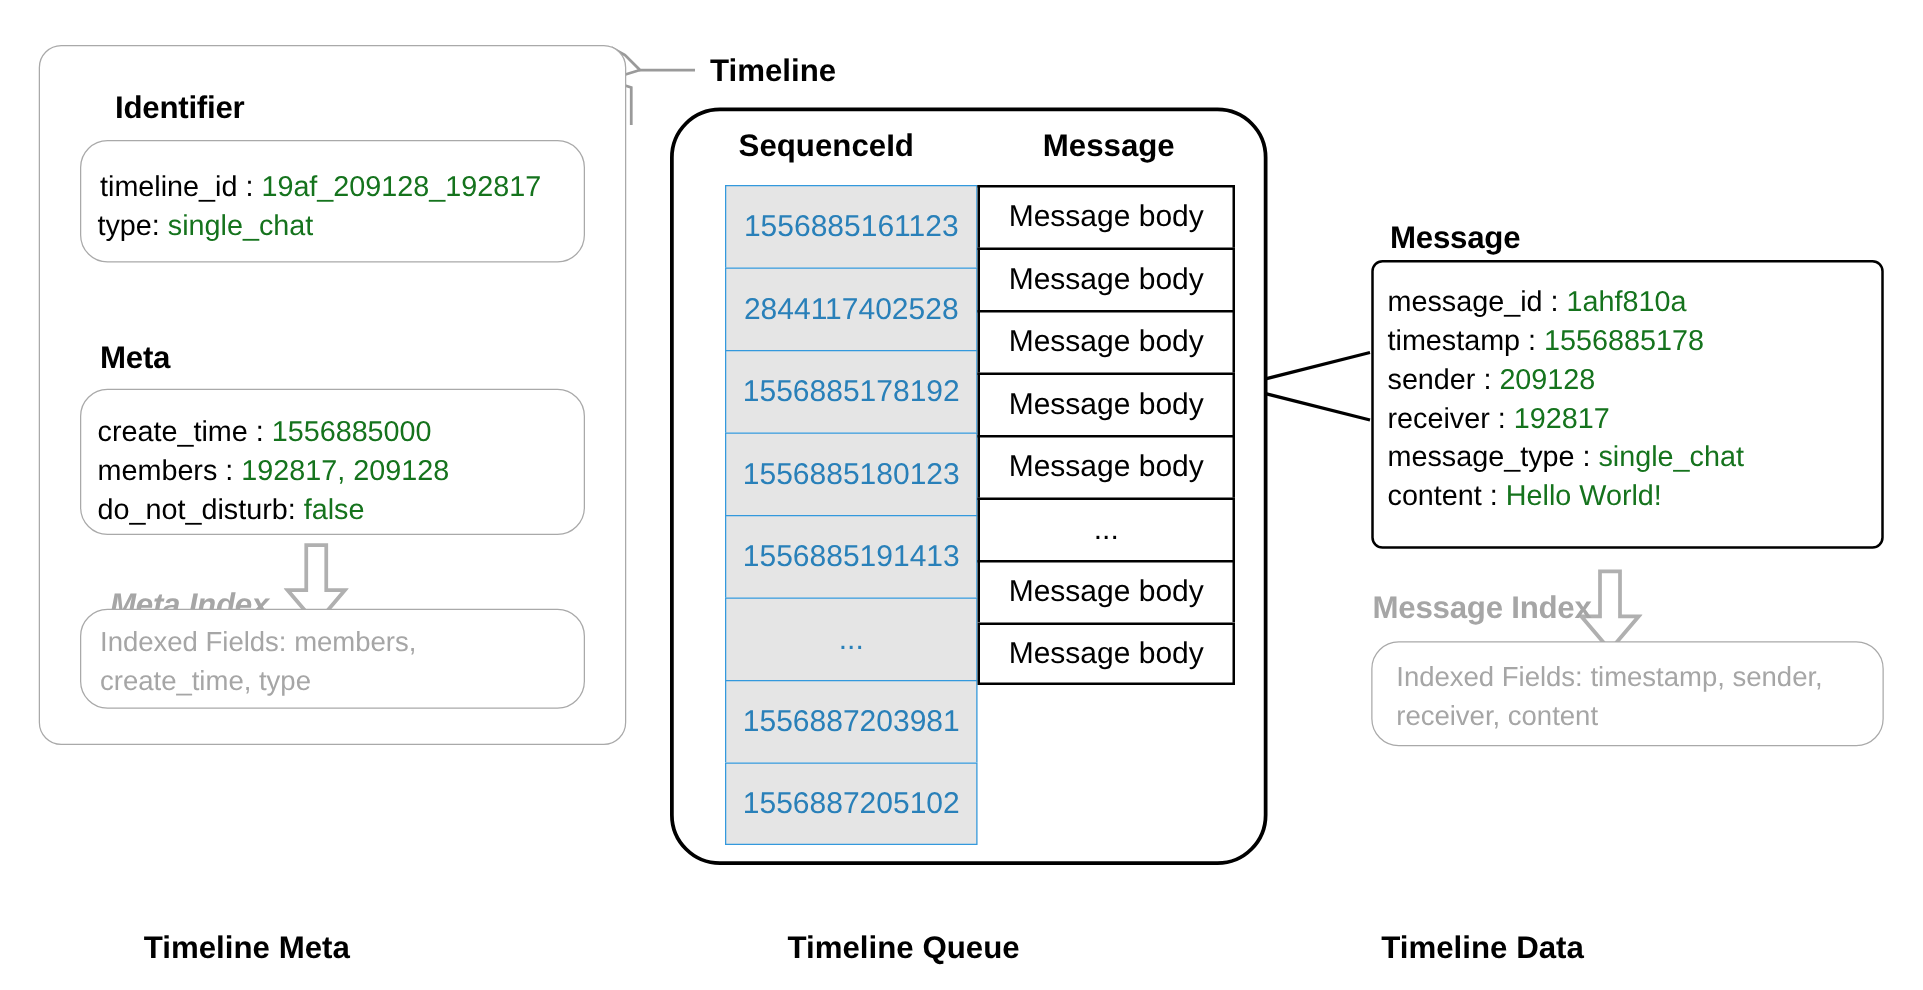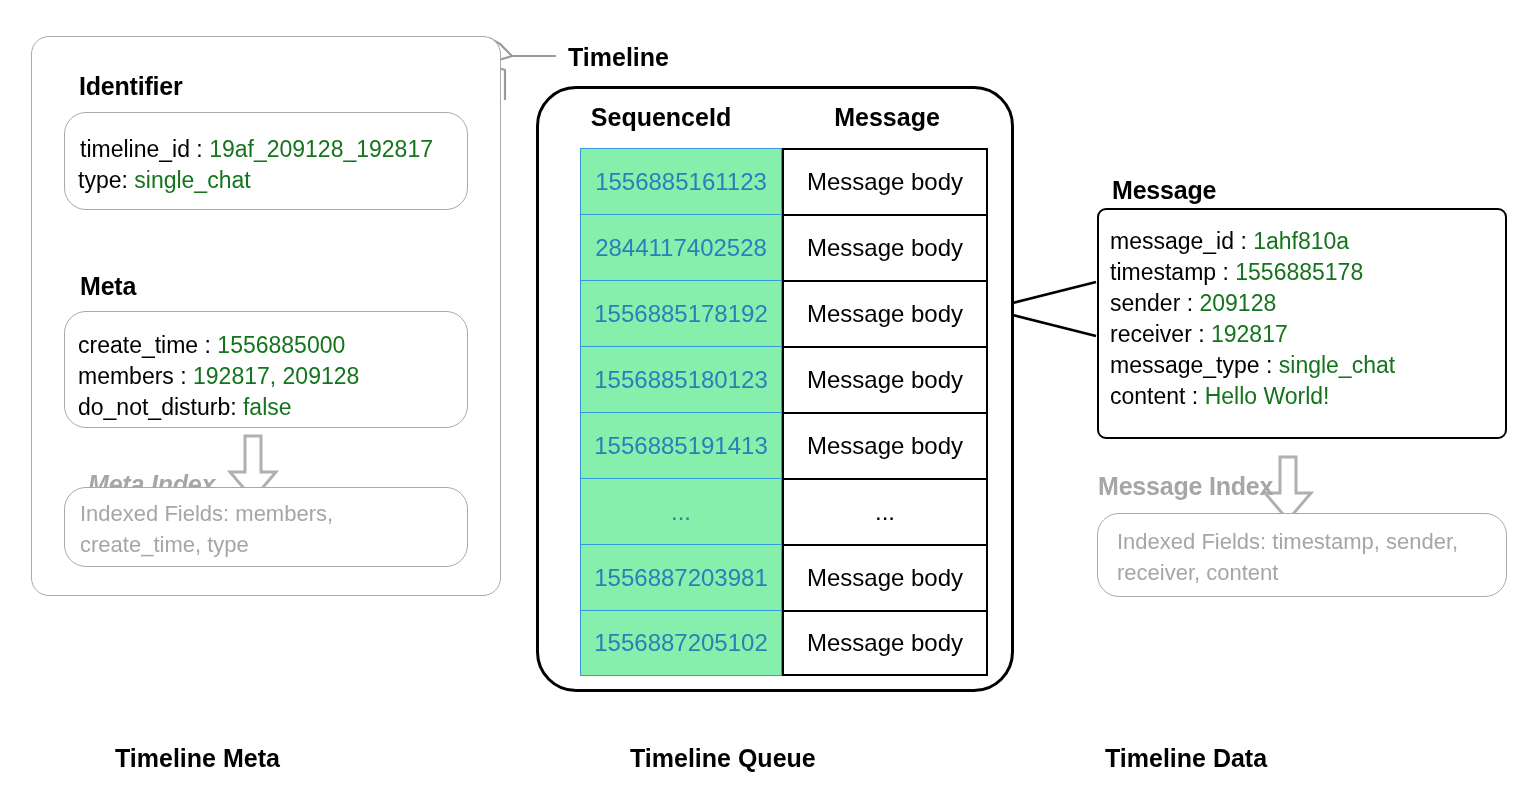--- a/index.html
+++ b/index.html
@@ -13,21 +13,21 @@
   .idx-title{font-weight:bold;font-size:25px;color:#a6a6a6;letter-spacing:-0.2px;}
   .caption{font-weight:bold;font-size:25px;color:#000;text-align:left;}
 
   
   #meta-panel{left:31px;top:36px;width:470px;height:560px;border:1.6px solid #a9a9a9;border-radius:18px;box-sizing:border-box;background:#fff;}
 
   .field-box{border:1.6px solid #a9a9a9;border-radius:22px;box-sizing:border-box;background:#fff;}
   .kv{font-size:23px;line-height:31px;color:#000;white-space:nowrap;}
   .kv .v{color:#15731d;}
 
-  #identifier-title{left:79px;top:72px;}
+  #identifier-title{left:92px;top:72px;}
   #identifier-box{left:64px;top:112px;width:404px;height:98px;}
   #identifier-lines{left:80px;top:134px;}
 
   #meta-title{left:80px;top:272px;}
   #meta-box{left:64px;top:311px;width:404px;height:117px;}
   #meta-lines{left:78px;top:330px;}
 
   #meta-index-title{left:88px;top:470px;font-style:italic;}
   #meta-index-box{left:64px;top:487px;width:404px;height:80px;}
   #meta-index-text{left:80px;top:498px;width:380px;font-size:22px;line-height:31px;color:#a6a6a6;}
@@ -41,24 +41,24 @@
   #queue-headers{left:560px;top:103px;width:430px;display:flex;}
   .col-head{font-weight:bold;font-size:25px;color:#000;text-align:center;}
   #head-seq{width:202px;}
   #head-msg{width:206px;margin-left:22px;}
 
   #seq-col{left:580px;top:148px;width:202px;}
   #msg-col{left:782px;top:148px;width:206px;}
 
   .seq-cell{height:66px;box-sizing:border-box;border:1.7px solid #3399dd;border-bottom:none;
             display:flex;align-items:center;justify-content:center;
-            font-size:24px;color:#2980b9;background:#86efac;}
+            font-size:24px;color:#2980b9;background:#e5e5e5;}
   .seq-cell:last-child{border-bottom:1.7px solid #3399dd;}
 
-  .msg-cell{height:66px;box-sizing:border-box;border:2px solid #000;border-bottom:none;
+  .msg-cell{height:50px;box-sizing:border-box;border:2px solid #000;border-bottom:none;
             display:flex;align-items:center;justify-content:center;
             font-size:24px;color:#000;background:#fff;}
   .msg-cell:last-child{border-bottom:2px solid #000;}
 
   
   #message-title{left:1112px;top:176px;}
   #message-box{left:1097px;top:208px;width:410px;height:231px;border:2.6px solid #000;border-radius:9px;box-sizing:border-box;background:#fff;}
   #message-lines{left:1110px;top:226px;}
 
   #msg-index-title{left:1098px;top:525px;}

